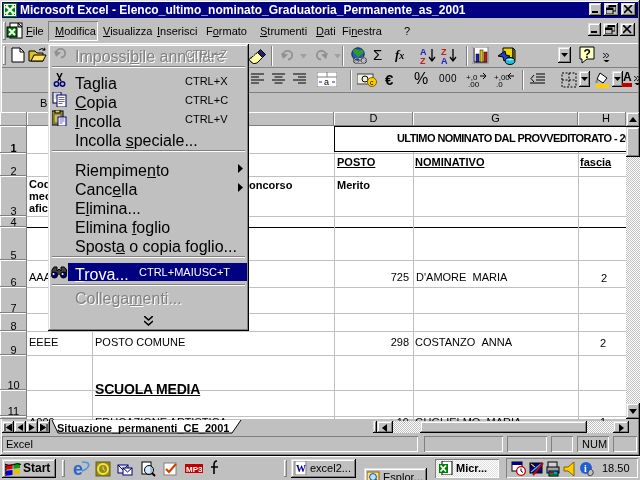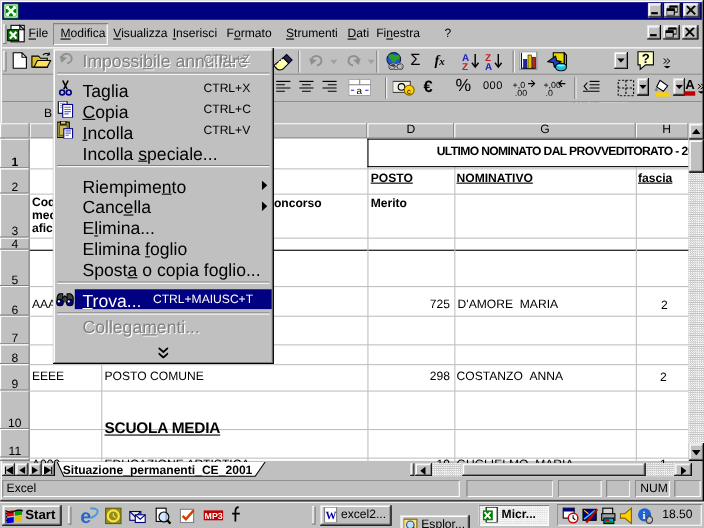--- a/index.html
+++ b/index.html
@@ -23,20 +23,21 @@
 <div class="a" style="left:0;top:0;width:640px;height:456px;background:#c0c0c0;box-shadow:inset -1px -1px #000,inset 1px 1px #dfdfdf,inset -2px -2px #808080,inset 2px 2px #fff;"></div>
 
 <div class="a" style="left:2px;top:2px;width:636px;height:16px;background:#000080;"></div>
 <svg class="a" style="left:3px;top:3px" width="14" height="14" viewBox="0 0 14 14">
       <rect x="0" y="0" width="14" height="14" fill="#008000"></rect>
       <rect x="1" y="1" width="12" height="12" fill="#fff"></rect>
       <rect x="2" y="2" width="10" height="10" fill="#008000"></rect>
       <path d="M3 3 L11 11 M11 3 L3 11" stroke="#e8ffe8" stroke-width="2.4"></path>
       <path d="M3 3 l2.2 0 M3 3 l0 2.2 M11 3 l-2.2 0 M11 3 l0 2.2 M3 11 l2.2 0 M3 11 l0 -2.2 M11 11 l-2.2 0 M11 11 l0 -2.2" stroke="#e8ffe8" stroke-width="1.4"></path>
     </svg>
+<div class="a b" style="left:20px;top:3px;color:#fff;font-size:12px;">Microsoft Excel - Elenco_ultimo_nominato_Graduatoria_Permanente_as_2001</div>
 
 <div class="a r2" style="left:589px;top:3px;width:13px;height:13px;">
       <div class="a" style="left:3px;top:8px;width:6px;height:2px;background:#000;"></div>
     </div>
 <div class="a r2" style="left:604px;top:3px;width:15px;height:13px;">
       <svg class="a" style="left:2px;top:2px" width="10" height="9">
         <rect x="3" y="0" width="7" height="6" fill="none" stroke="#000"></rect>
         <rect x="3" y="0" width="7" height="2" fill="#000"></rect>
         <rect x="0" y="3" width="7" height="6" fill="#c0c0c0" stroke="#000"></rect>
         <rect x="0" y="3" width="7" height="2" fill="#000"></rect>

